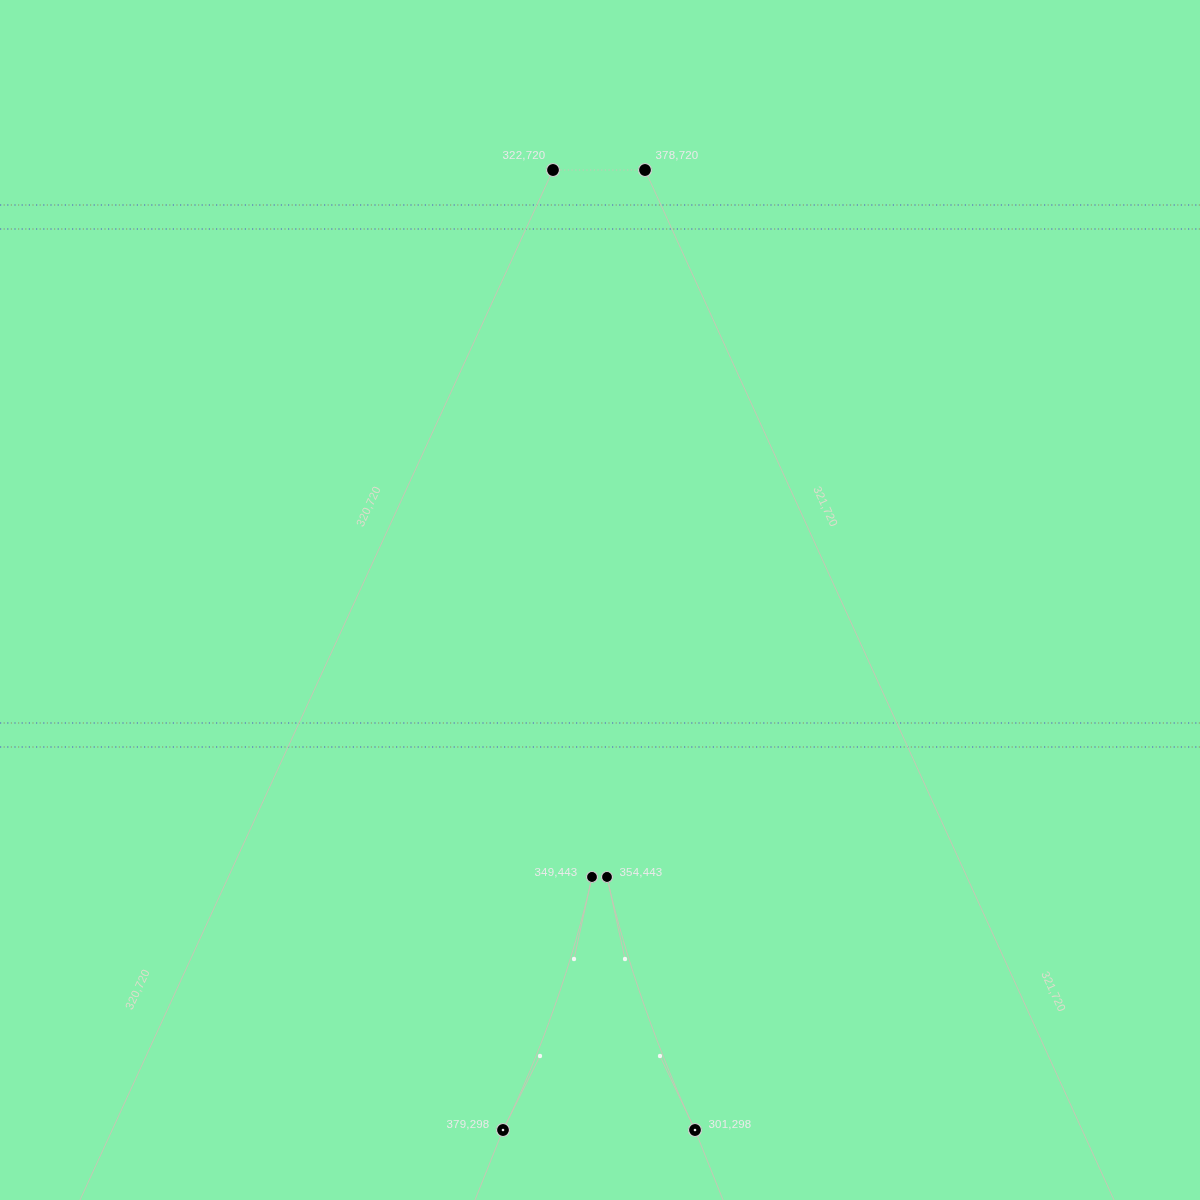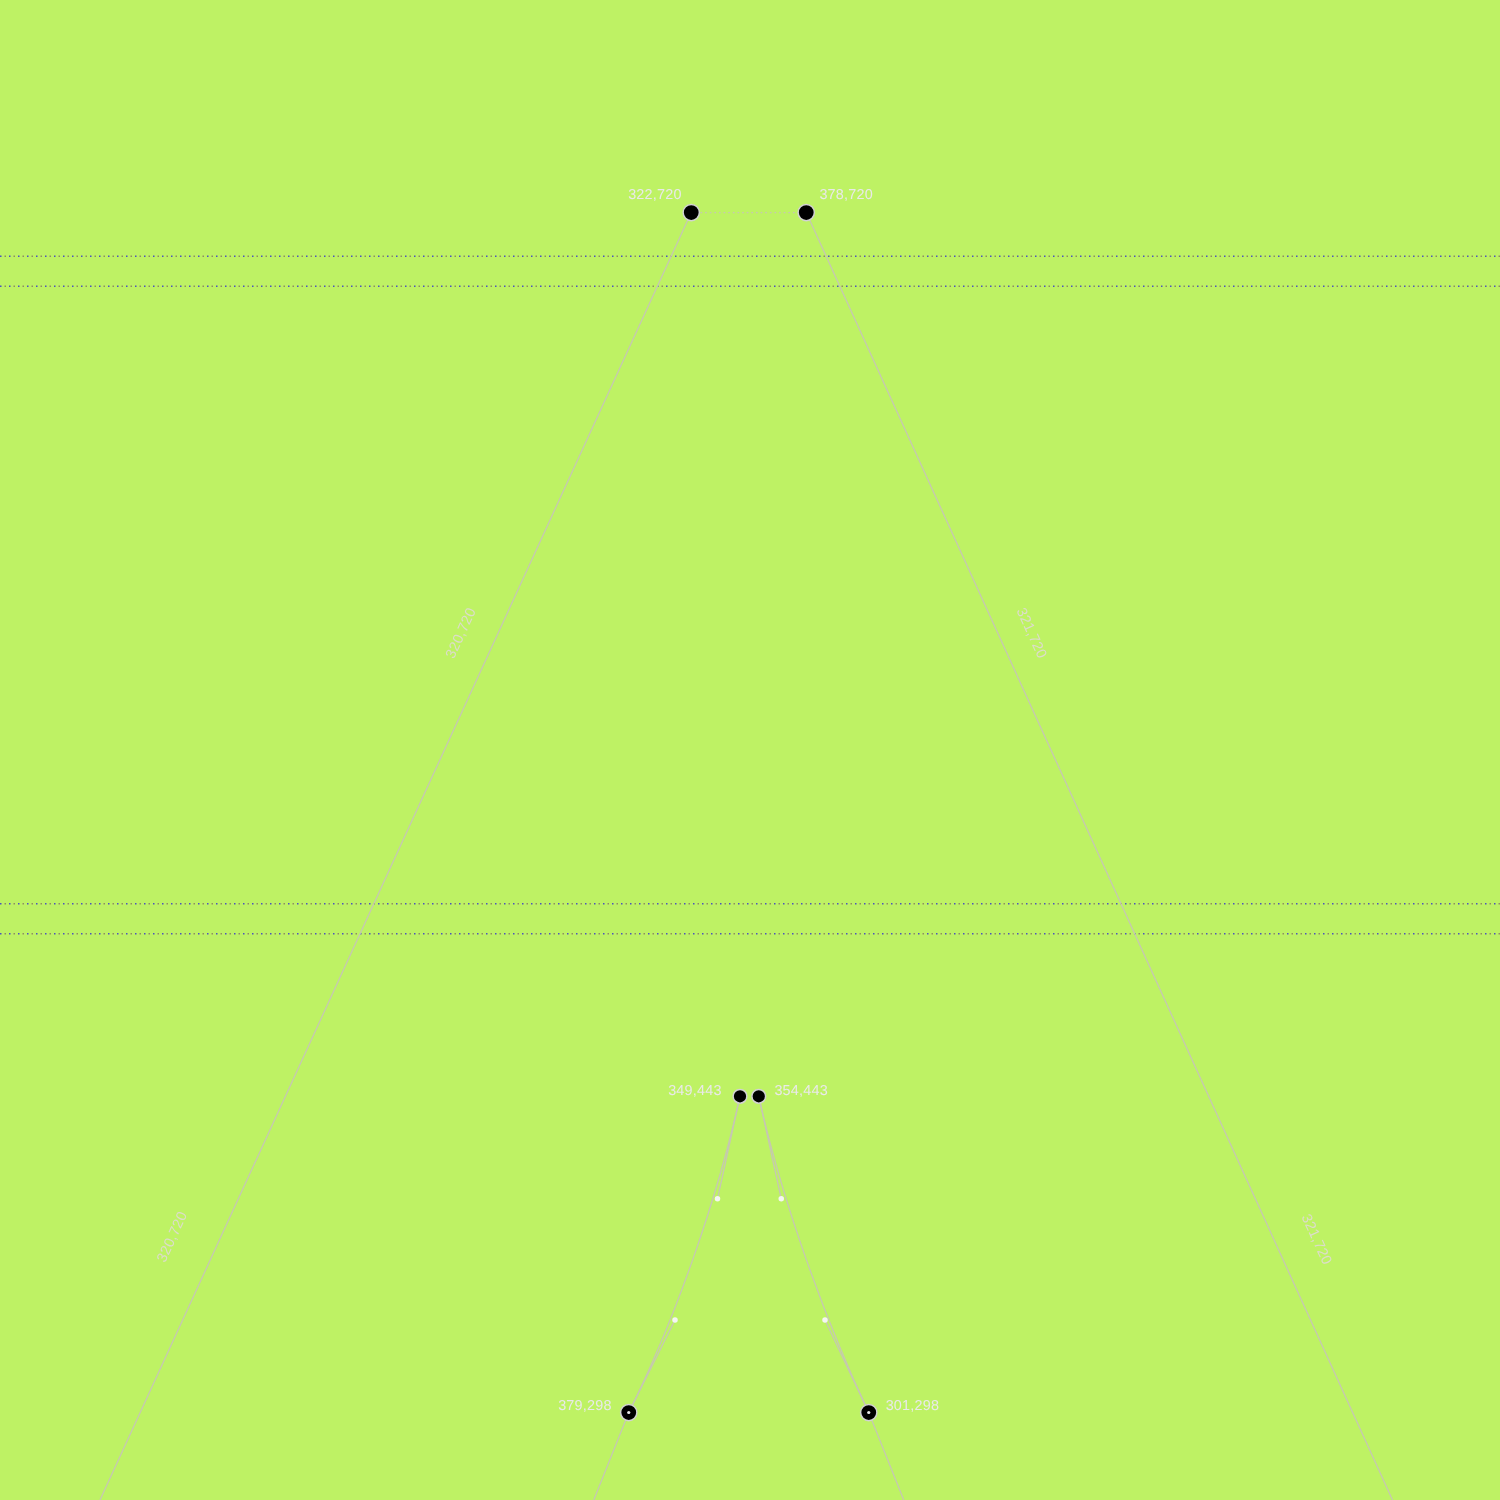--- a/index.html
+++ b/index.html
@@ -4,21 +4,21 @@
 <style>
   html, body {
     margin: 0;
     padding: 0;
     background: #000000;
   }
   .editor-viewport {
     position: relative;
     width: 1200px;
     height: 1200px;
-    background: #bef264;
+    background: #86efac;
     overflow: hidden;
     font-family: "Liberation Sans", sans-serif;
   }
   svg.glyph-canvas {
     display: block;
     width: 1200px;
     height: 1200px;
   }
   svg.glyph-canvas text {
     font-family: "Liberation Sans", "DejaVu Sans", sans-serif;

